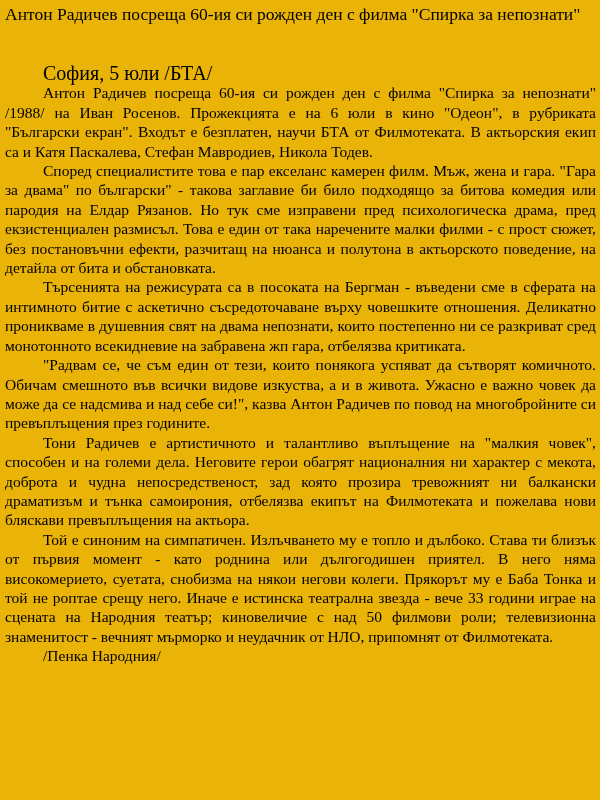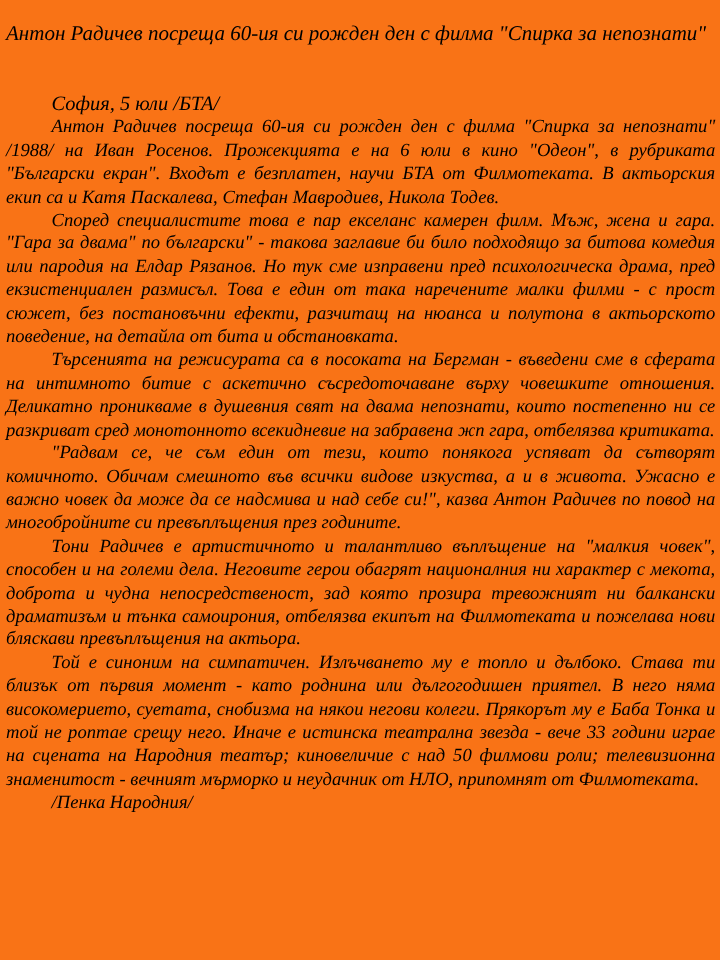--- a/index.html
+++ b/index.html
@@ -9,35 +9,34 @@
   }
   body {
     width: 600px;
     height: 800px;
     overflow: hidden;
   }
   .page {
     box-sizing: border-box;
     width: 600px;
     height: 800px;
-    padding: 16px 4px 0 5px;
-    background: #f97316;
+    padding: 3px 4px 0 5px;
+    background: #eab308;
     color: #000000;
     font-family: "Liberation Serif", "DejaVu Serif", serif;
-    font-style: italic;
   }
   .doc-title {
     font-size: 17.5px;
     line-height: 23px;
     font-weight: normal;
     margin: 0 0 38px 0;
     text-align: left;
   }
   .dateline {
-    font-size: 17px;
+    font-size: 20px;
     line-height: 19.4px;
     text-indent: 38px;
     margin: 0;
   }
   .para {
     font-size: 15.5px;
     line-height: 19.4px;
     text-indent: 38px;
     text-align: justify;
     margin: 0;

